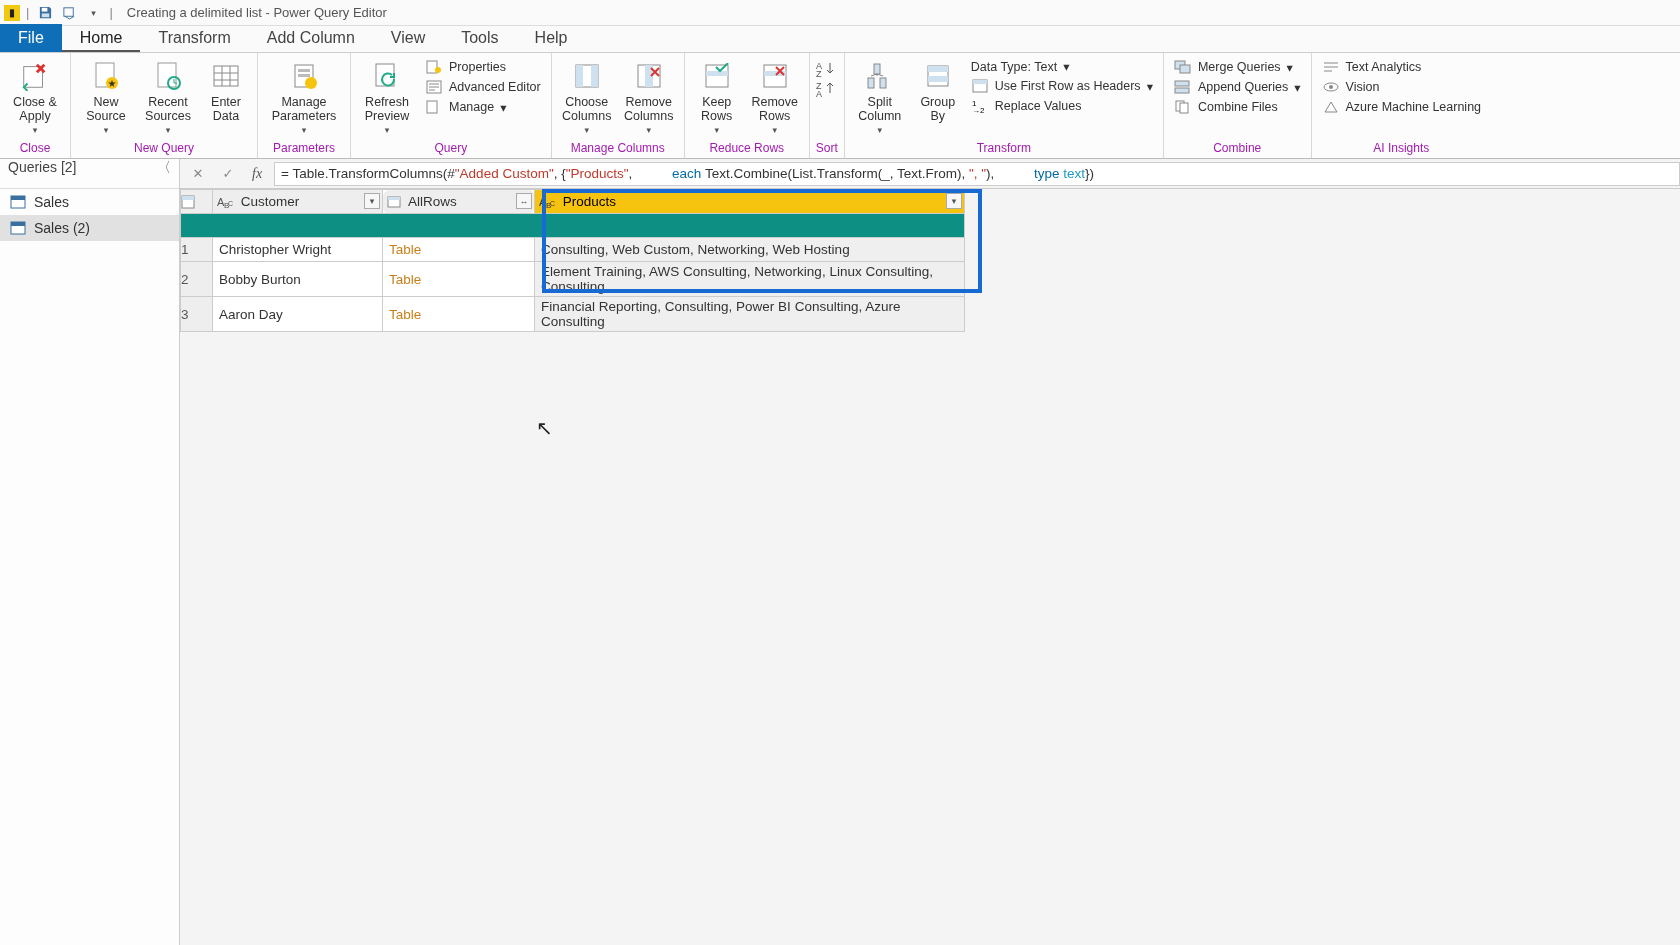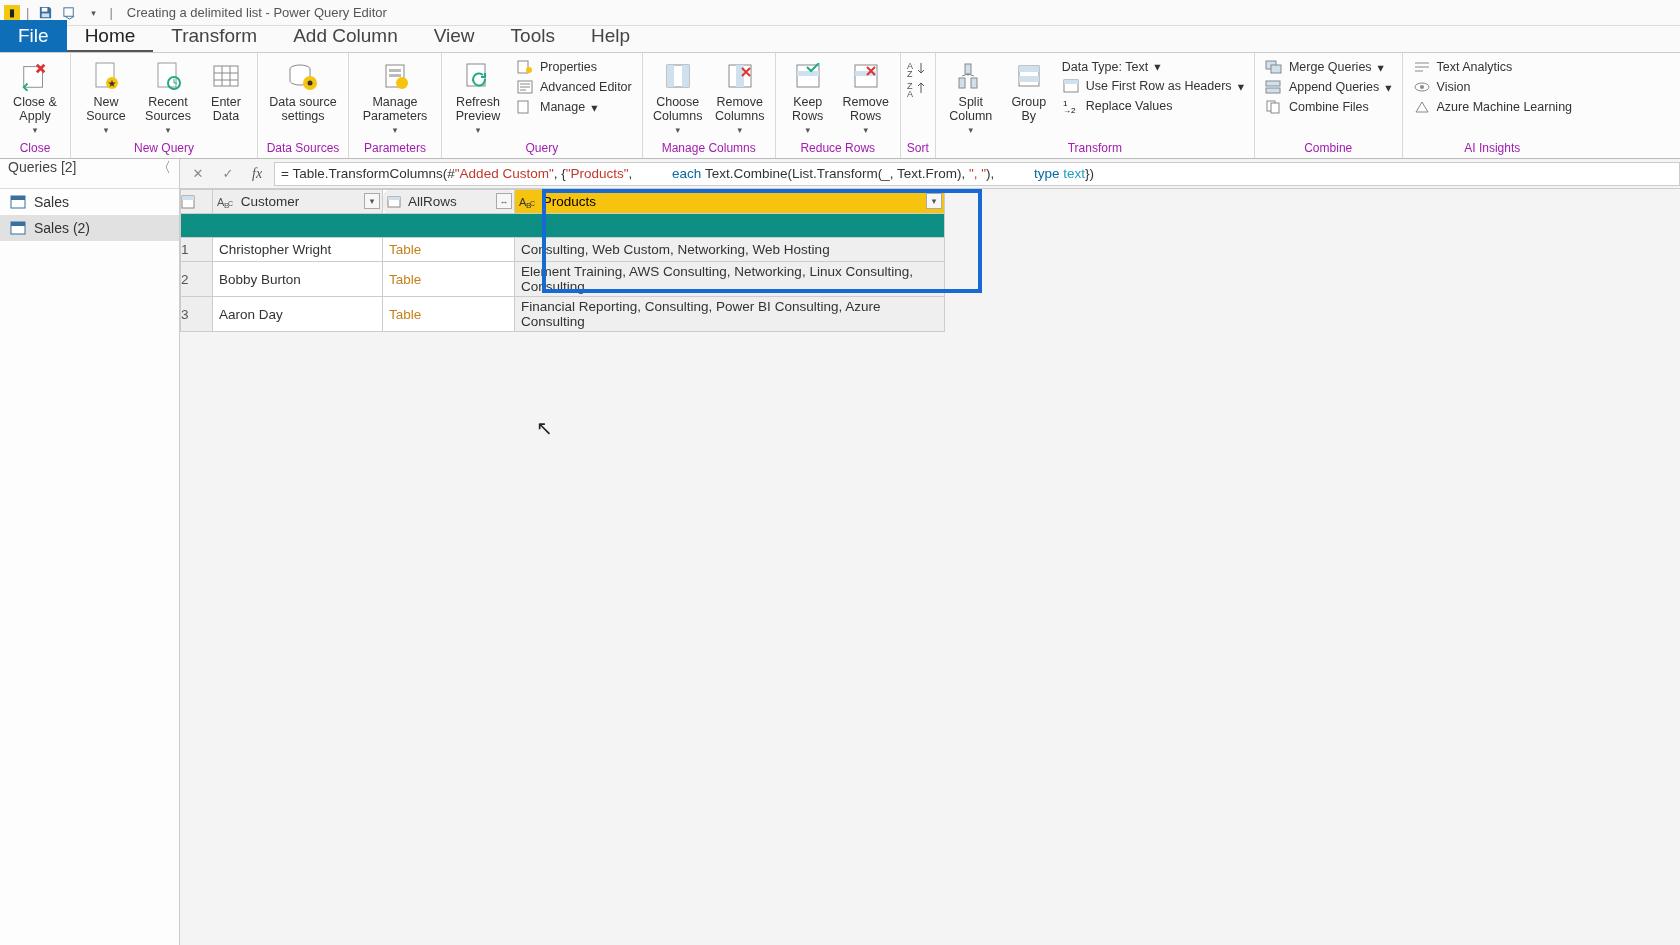--- a/index.html
+++ b/index.html
@@ -7,21 +7,21 @@
 
   
   .title-bar { height: 26px; background: #fafafa; display: flex; align-items: center; padding: 0 4px; gap: 4px; border-bottom: 1px solid #ddd; }
   .title-bar .app-icon { width: 16px; height: 16px; background: #f2c811; display: inline-flex; align-items: center; justify-content: center; font-size: 10px; font-weight: bold; color: #222; }
   .title-bar .sep { color: #888; margin: 0 2px; }
   .title-bar .qat-btn { width: 20px; height: 20px; display: inline-flex; align-items: center; justify-content: center; color: #444; }
   .title-bar .title-text { margin-left: 8px; color: #555; }
 
   
   .menu-tabs { height: 27px; background: #fafafa; display: flex; align-items: flex-end; border-bottom: 1px solid #ccc; }
-  .menu-tab { padding: 4px 18px 5px 18px; font-size: 19px; color: #444; cursor: pointer; }
+  .menu-tab { padding: 4px 18px 5px 18px; font-size: 16px; color: #444; cursor: pointer; }
   .menu-tab.file { background: #0e6fb8; color: #fff; padding: 5px 18px; }
   .menu-tab.active { color: #222; border-bottom: 2px solid #555; padding-bottom: 3px; font-weight:500; }
 
   
   .ribbon { height: 106px; background: #fcfcfc; border-bottom: 1px solid #bbb; display: flex; }
   .ribbon-group { display: flex; flex-direction: column; border-right: 1px solid #d8d8d8; padding: 2px 6px 0 6px; }
   .ribbon-group .controls { flex: 1; display: flex; align-items: flex-start; gap: 4px; }
   .ribbon-group .group-label { text-align: center; font-size: 12px; color: #a21caf; padding-bottom: 3px; }
   .big-btn { display: flex; flex-direction: column; align-items: center; width: 58px; padding-top: 4px; cursor: pointer; font-size: 12.5px; line-height: 14px; text-align: center; color: #333; }
   .big-btn .bicon { width: 34px; height: 34px; margin-bottom: 2px; display:flex; align-items:center; justify-content:center; }
@@ -57,21 +57,21 @@
   th.colhead { background:#eee; position:relative; padding:0 4px; color:#333; font-weight:normal; }
   th.colhead.selected { background:#f6c40f; color:#000; }
   th.colhead .type-icon { display:inline-block; vertical-align:middle; margin-right:4px; }
   th.colhead .dd { position:absolute; right:2px; top:3px; width:16px; height:16px; border:1px solid #aaa; background:#f7f7f7; display:flex; align-items:center; justify-content:center; font-size:9px; color:#555; }
   .accent-line td { padding:0; height:3px; background:#0e8f84; border:none; }
   td.cell { padding:2px 6px; color:#333; }
   td.cell.link { color:#c77f1a; }
   td.cell.sel { background:#efefef; }
 
   .col-customer { width:170px; }
-  .col-allrows  { width:132px;border-radius:7px; }
+  .col-allrows  { width:152px;border-radius:7px; }
   .col-products { width:430px; }
 
   .highlight-box { position:absolute; border:4px solid #1769d4; pointer-events:none; }
 
   .cursor-arrow { position:absolute; left:536px; top:416px; font-size:20px; color:#222; pointer-events:none; }
 </style>
 </head>
 <body>
 
 <div class="title-bar">
@@ -161,37 +161,20 @@
               <line x1="18" y1="4" x2="18" y2="24" stroke="#888"></line>
             </svg>
           </span>
         <span style="white-space:pre-line">Enter
 Data</span>
       </div>
     </div>
     <div class="group-label">New Query</div>
   </div>
 
-  <div class="ribbon-group">
-    <div class="controls">
-      <div class="big-btn" style="width:78px">
-        <span class="bicon">
-            <svg width="30" height="30">
-              <ellipse cx="12" cy="8" rx="10" ry="4" fill="#fff" stroke="#888"></ellipse>
-              <path d="M2 8v12c0 2 4.5 4 10 4s10-2 10-4V8" fill="#fff" stroke="#888"></path>
-              <circle cx="22" cy="22" r="7" fill="#f6c40f"></circle>
-              <circle cx="22" cy="22" r="2.5" fill="#333"></circle>
-            </svg>
-          </span>
-        <span style="white-space:pre-line">Data source
-settings</span>
-      </div>
-    </div>
-    <div class="group-label">Data Sources</div>
-  </div>
 
   <div class="ribbon-group">
     <div class="controls">
       <div class="big-btn" style="width:80px">
         <span class="bicon">
             <svg width="30" height="30">
               <rect x="6" y="4" width="18" height="22" fill="#fff" stroke="#888"></rect>
               <rect x="9" y="8" width="12" height="3" fill="#bbb"></rect>
               <rect x="9" y="13" width="12" height="3" fill="#bbb"></rect>
               <circle cx="22" cy="22" r="6" fill="#f6c40f"></circle>

